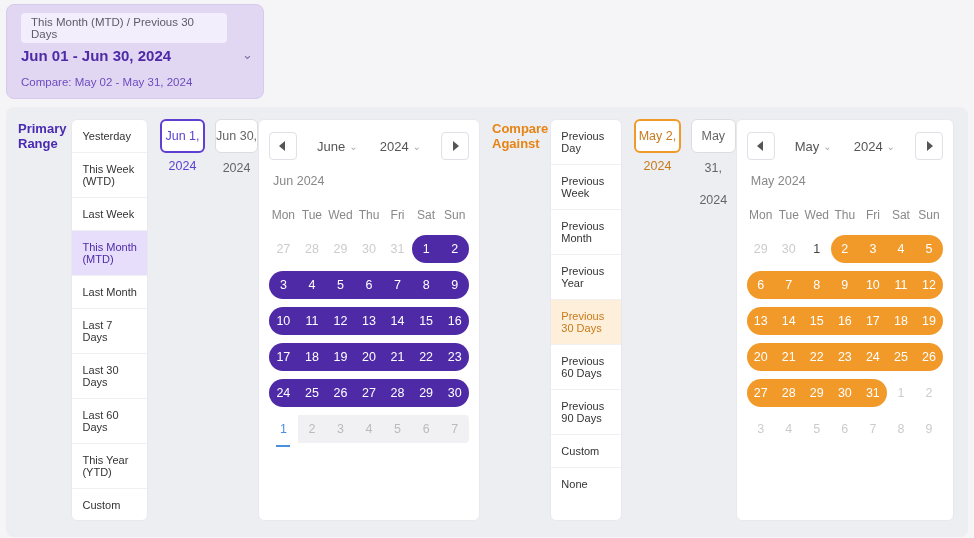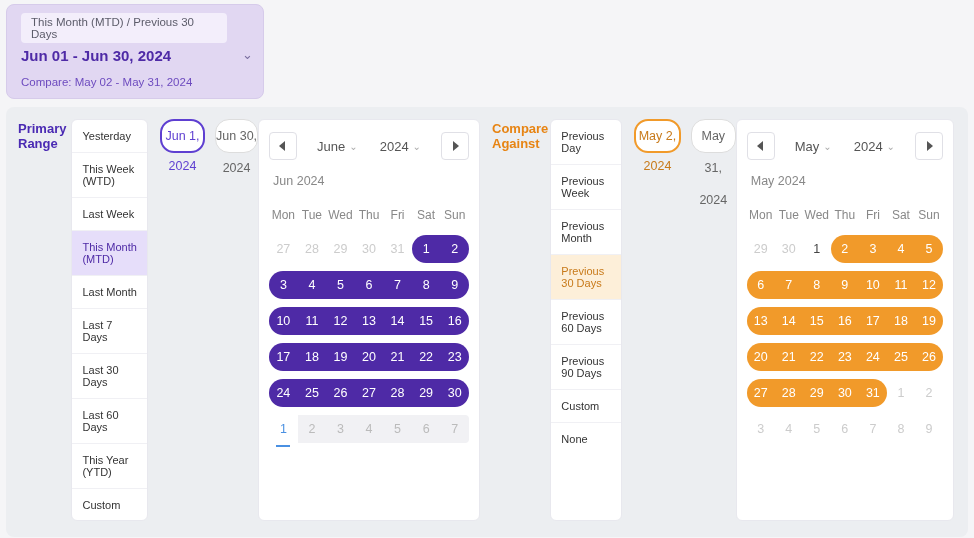--- a/index.html
+++ b/index.html
@@ -64,21 +64,21 @@
     display: flex; align-items: center; gap: 10px; height: 34px; margin-bottom: 10px;
   }
   .section-title { font-weight: 600; font-size: 13px; }
   .title-primary { color: #4a2ab3; }
   .title-compare { color: #e78413; }
 
   .date-input {
     flex: 1;
     background: #fff;
     border: 1px solid #ddd;
-    border-radius: 14px;
+    border-radius: 6px;
     text-align: center;
     line-height: 32px;
     height: 34px;
     font-size: 12.5px;
     color: #666;
   }
   .date-input.active-p { border: 2px solid #5e3fd1; color: #5e3fd1; line-height:30px;}
   .date-input.active-c { border: 2px solid #f19a2a; color: #c87a1a; line-height:30px;}
 
   .preset-list {
@@ -283,20 +283,21 @@
   </div>
 
   <div class="col" style="width:130px;">
     <div class="section-head">
       <span class="section-title title-compare">Compare Against</span>
     </div>
     <div class="preset-list" id="compare-presets">
         <div class="preset-item">Previous Day</div>
         <div class="preset-item">Previous Week</div>
         <div class="preset-item">Previous Month</div>
+        <div class="preset-item">Previous Year</div>
         <div class="preset-item selected-c">Previous 30 Days</div>
         <div class="preset-item">Previous 60 Days</div>
         <div class="preset-item">Previous 90 Days</div>
         <div class="preset-item">Custom</div>
         <div class="preset-item">None</div>
       </div>
   </div>
 
   <div class="col" style="width:320px;">
     <div class="section-head">

